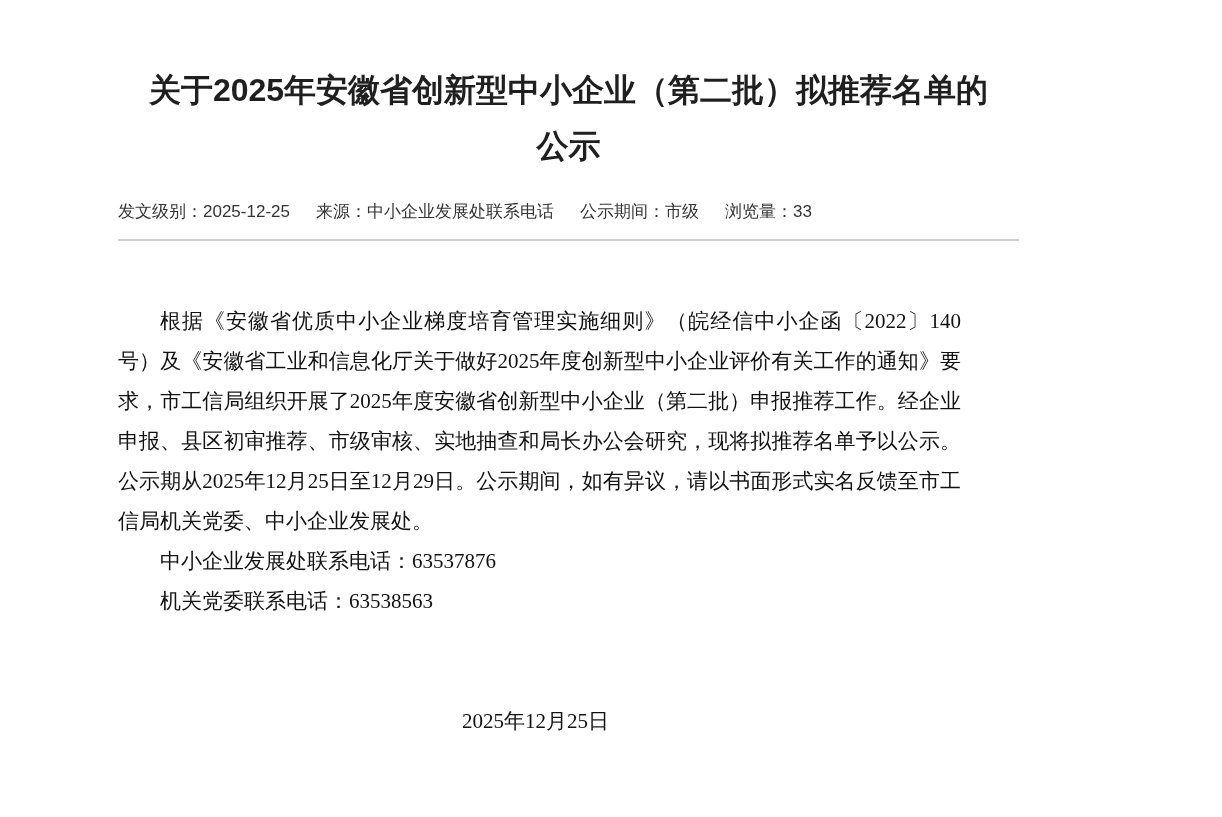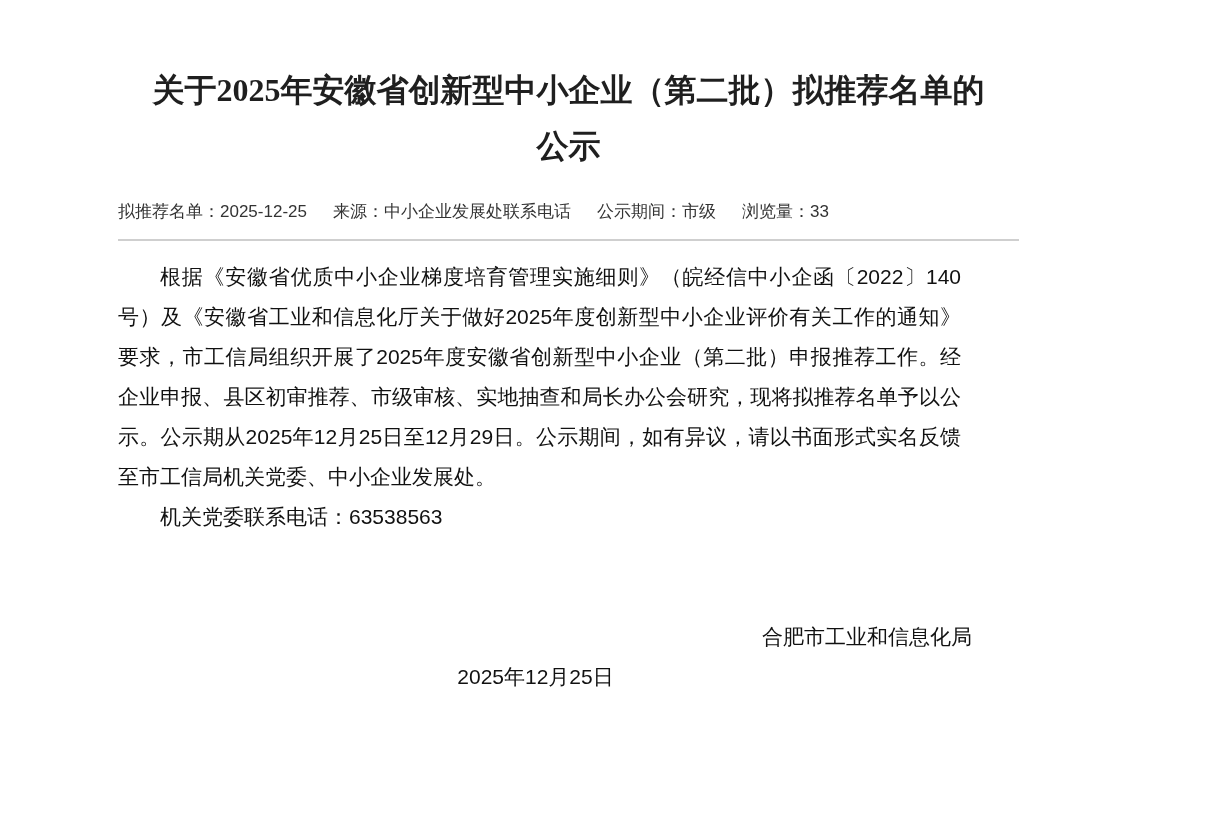--- a/index.html
+++ b/index.html
@@ -15,21 +15,21 @@
   }
   .container {
     margin-left: 118px;
     width: 901px;
   }
   .article-title {
     padding-top: 41px;
     width: 860px;
     margin-left: auto;
     margin-right: auto;
-    font-family: Liberation Serif, serif;
+    font-family: Liberation Sans, sans-serif;
     font-weight: bold;
     font-size: 32px;
     line-height: 56px;
     text-align: center;
     color: #1f1f1f;
   }
   .meta-row {
     margin-top: 27px;
     display: flex;
     align-items: baseline;
@@ -39,22 +39,22 @@
     line-height: 22px;
     color: #333333;
     white-space: nowrap;
   }
   .divider {
     margin-top: 16px;
     height: 0;
     border-bottom: 2px solid #cfcfcf;
   }
   .article-body {
-    margin-top: 16px;
-    font-family: Liberation Sans, sans-serif;
+    margin-top: 60px;
+    font-family: Liberation Serif, serif;
     font-size: 21px;
     line-height: 40px;
     color: #111111;
   }
   .text-block {
     width: 843px;
     text-align: justify;
   }
   .article-body p {
     margin: 0;
@@ -79,48 +79,48 @@
 </style>
 </head>
 <body>
 
 <div class="container">
 
   <h1 class="article-title">关于2025年安徽省创新型中小企业（第二批）拟推荐名单的公示</h1>
 
   <div class="meta-row">
     <span>
-      <span>拟推荐名单：</span><span>2025-12-25</span>
+      <span>发文级别：</span><span>2025-12-25</span>
     </span>
     <span>
       <span>来源：</span><span>中小企业发展处联系电话</span>
     </span>
     <span>
       <span>公示期间：</span><span>市级</span>
     </span>
     <span>
       <span>浏览量：</span><span>33</span>
     </span>
   </div>
 
   <div class="divider"></div>
 
   <div class="article-body">
 
     <div class="text-block">
       <p class="indent">根据《安徽省优质中小企业梯度培育管理实施细则》（皖经信中小企函〔2022〕140号）及《安徽省工业和信息化厅关于做好2025年度创新型中小企业评价有关工作的通知》要求，市工信局组织开展了2025年度安徽省创新型中小企业（第二批）申报推荐工作。经企业申报、县区初审推荐、市级审核、实地抽查和局长办公会研究，现将拟推荐名单予以公示。公示期从2025年12月25日至12月29日。公示期间，如有异议，请以书面形式实名反馈至市工信局机关党委、中小企业发展处。</p>
 
+      <p class="indent">中小企业发展处联系电话：63537876</p>
 
       <p class="indent">机关党委联系电话：63538563</p>
 
       <div class="line-gap"></div>
 
     </div>
 
     <div class="line-gap"></div>
 
-    <p class="sig-org">合肥市工业和信息化局</p>
 
     <p class="sig-date">2025年12月25日</p>
 
   </div>
 
 </div>
 
 </body></html>

